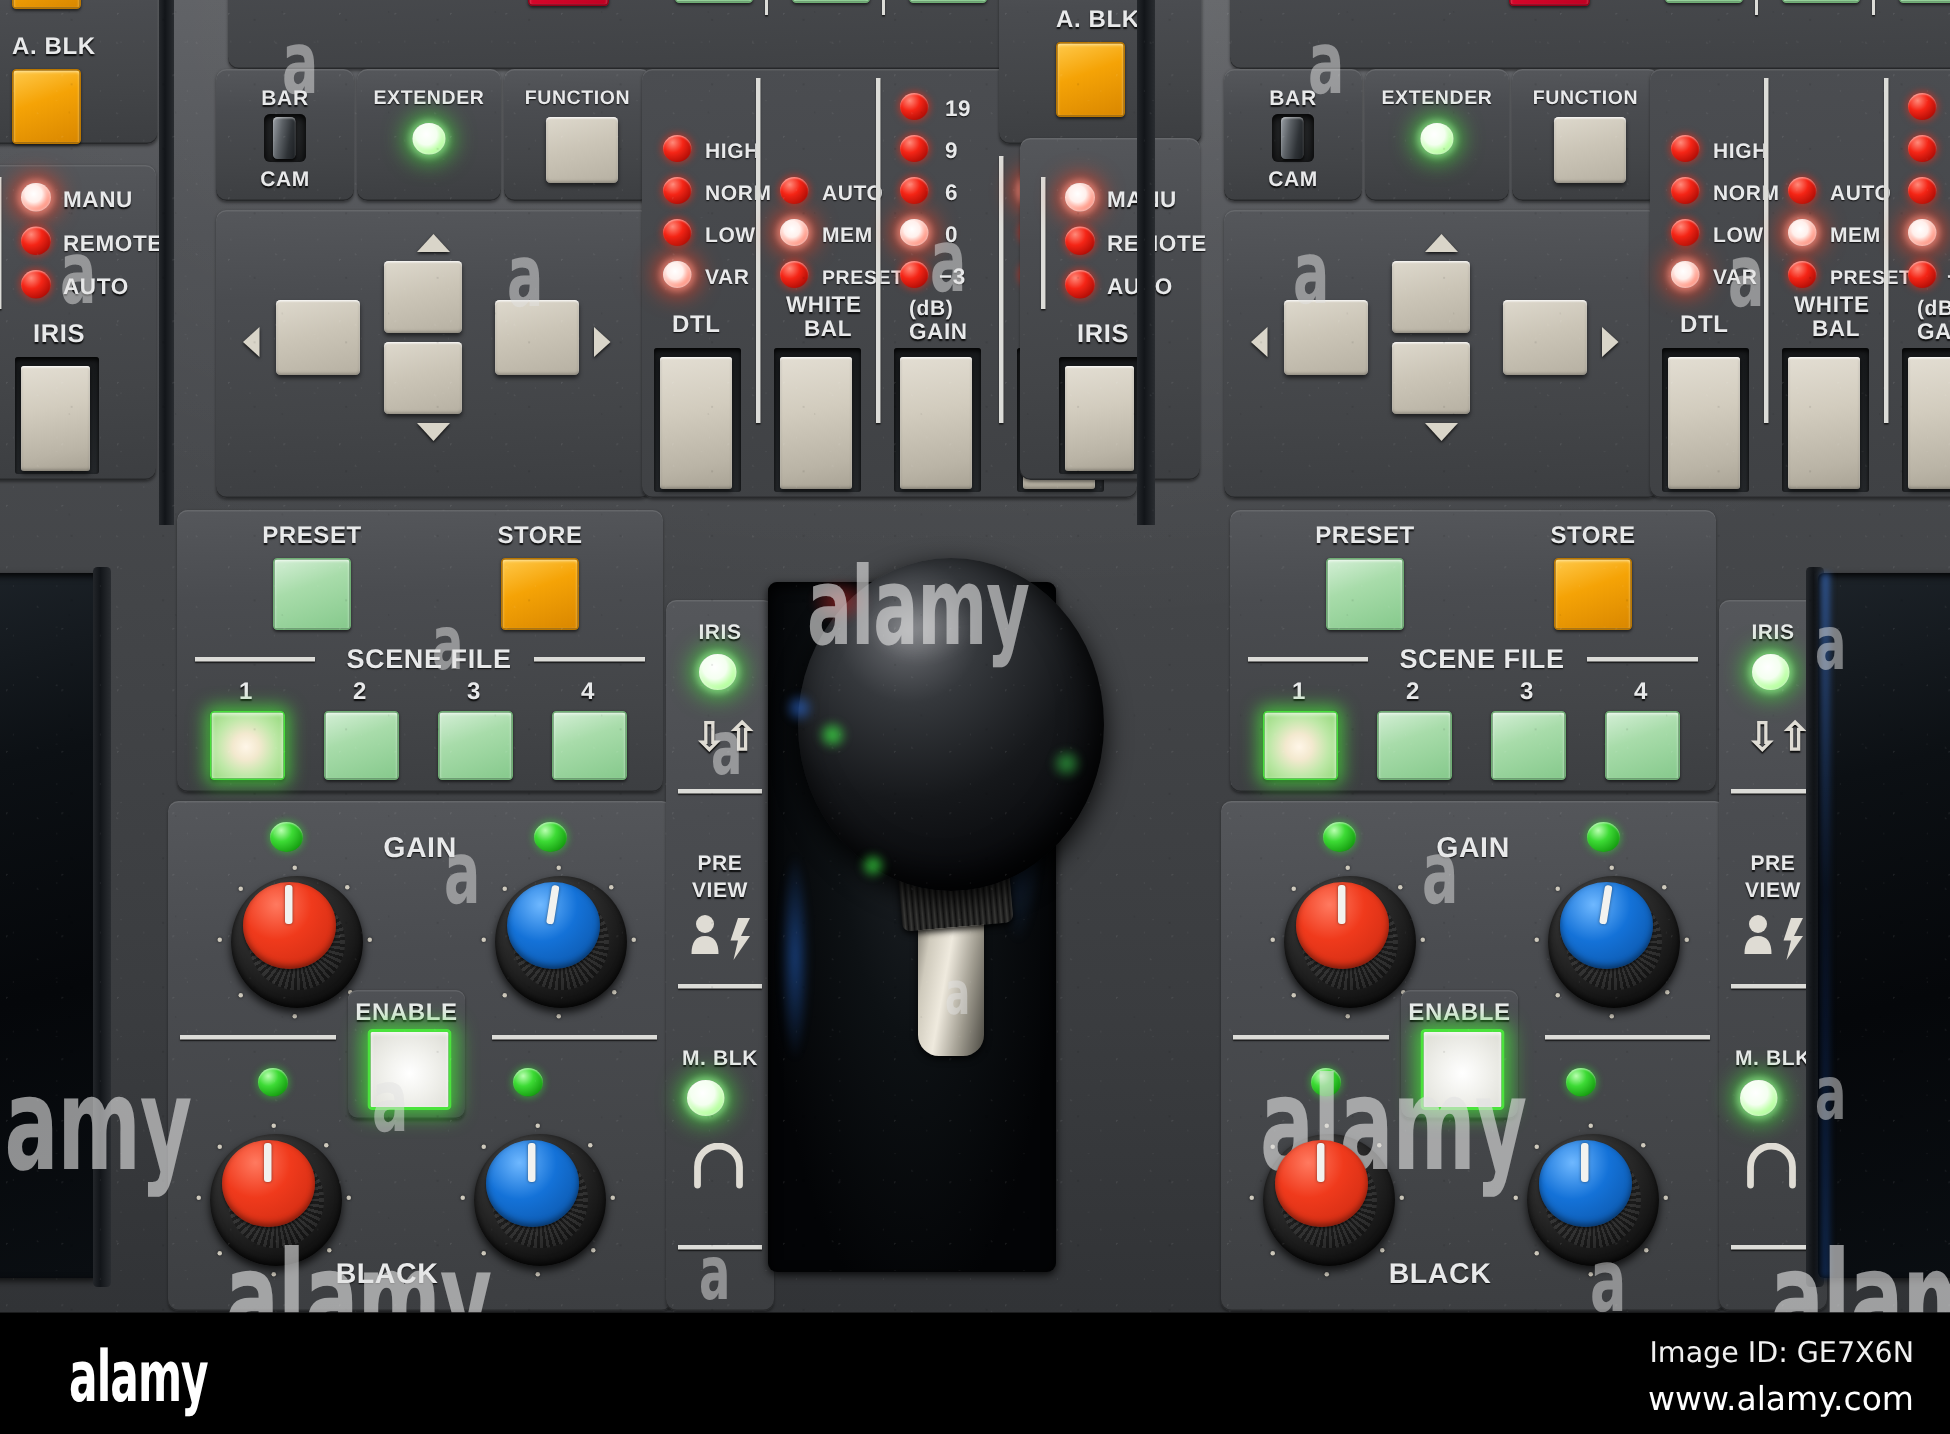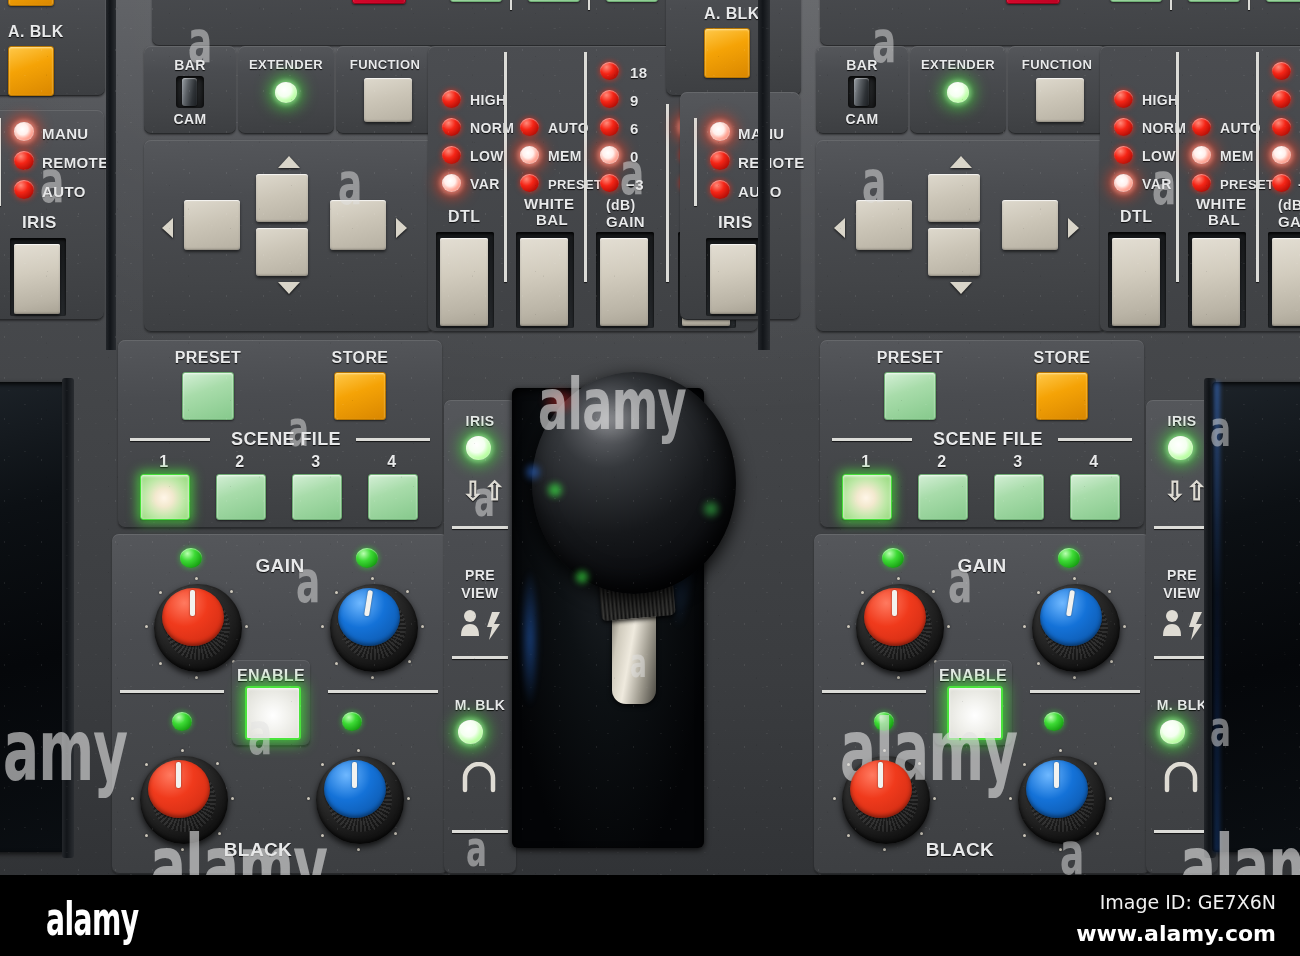--- a/index.html
+++ b/index.html
@@ -138,21 +138,21 @@
     transform:scaleX(.62);transform-origin:left center;pointer-events:none;user-select:none;}
   .wma{position:absolute;color:rgba(226,226,226,.5);font-weight:bold;
     font-family:"DejaVu Sans",sans-serif;transform:scaleX(.62);transform-origin:left center;
     pointer-events:none;user-select:none;}
 
   
   .footer{position:absolute;left:0;top:875px;width:1300px;height:81px;background:#000;}
   .fwm{position:absolute;left:46px;top:16px;color:#fff;font-size:47px;font-weight:bold;
     font-family:"DejaVu Sans",sans-serif;transform:scaleX(.60);transform-origin:left top;letter-spacing:-1px;}
   .fid{position:absolute;right:24px;top:16px;color:#f0f0f0;font-size:19px;font-family:"DejaVu Sans",sans-serif;}
-  .furl{position:absolute;right:24px;top:46px;color:#fff;font-size:22px;font-weight:bold;
+  .furl{position:absolute;right:24px;top:46px;color:#fff;font-size:22px;font-weight:normal;
     font-family:"DejaVu Sans",sans-serif;}
 
   .bevel{position:absolute;background:linear-gradient(90deg,#23262a,#121519 40%,#2a2d31);}
 </style>
 </head>
 <body>
 
 <div id="stage">
 
   <div class="photo">
@@ -239,21 +239,21 @@
         <div class="lab" style="left:120px;top:103px;font-size:14px;">MEM</div>
         <div class="led red" style="left:92px;top:128px;width:19px;height:18px;"></div>
         <div class="lab" style="left:120px;top:132px;font-size:13px;">PRESET</div>
         <div class="lab" style="left:96px;top:150px;font-size:15px;">WHITE</div>
         <div class="lab" style="left:108px;top:166px;font-size:15px;">BAL</div>
         <div class="slot" style="left:88px;top:186px;width:58px;height:96px;"></div>
         <div class="key tall" style="left:92px;top:192px;width:48px;height:88px;"></div>
         <div class="rule" style="left:156px;top:6px;width:3px;height:230px;"></div>
 
         <div class="led red" style="left:172px;top:16px;width:19px;height:18px;"></div>
-        <div class="lab" style="left:202px;top:19px;font-size:15px;">18</div>
+        <div class="lab" style="left:202px;top:19px;font-size:15px;">19</div>
         <div class="led red" style="left:172px;top:44px;width:19px;height:18px;"></div>
         <div class="lab" style="left:202px;top:47px;font-size:15px;">9</div>
         <div class="led red" style="left:172px;top:72px;width:19px;height:18px;"></div>
         <div class="lab" style="left:202px;top:75px;font-size:15px;">6</div>
         <div class="led redlit" style="left:172px;top:100px;width:19px;height:18px;"></div>
         <div class="lab" style="left:202px;top:103px;font-size:15px;">0</div>
         <div class="led red" style="left:172px;top:128px;width:19px;height:18px;"></div>
         <div class="lab" style="left:198px;top:131px;font-size:15px;">−3</div>
         <div class="lab" style="left:178px;top:152px;font-size:14px;">(dB)</div>
         <div class="lab" style="left:178px;top:168px;font-size:15px;">GAIN</div>

